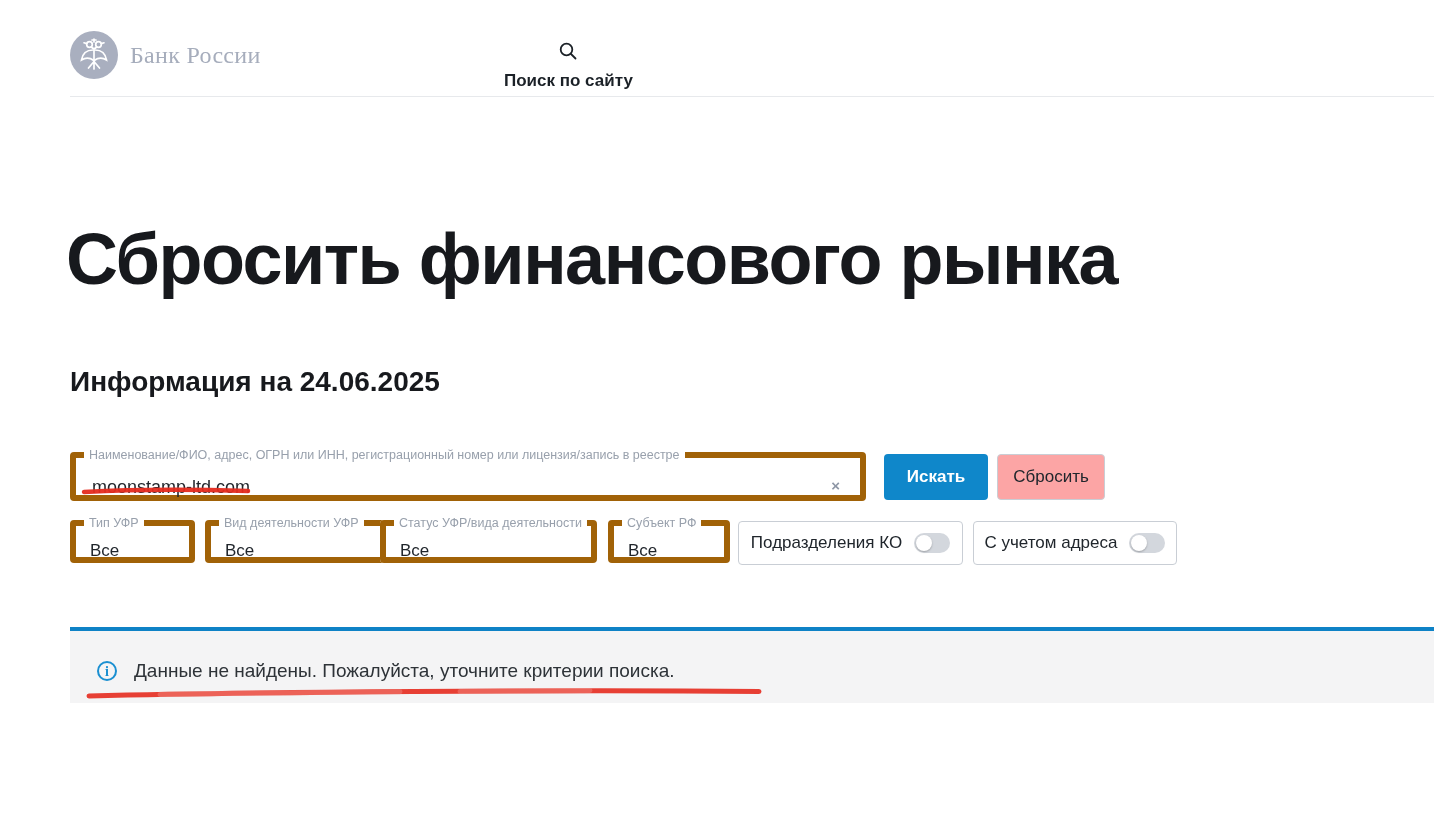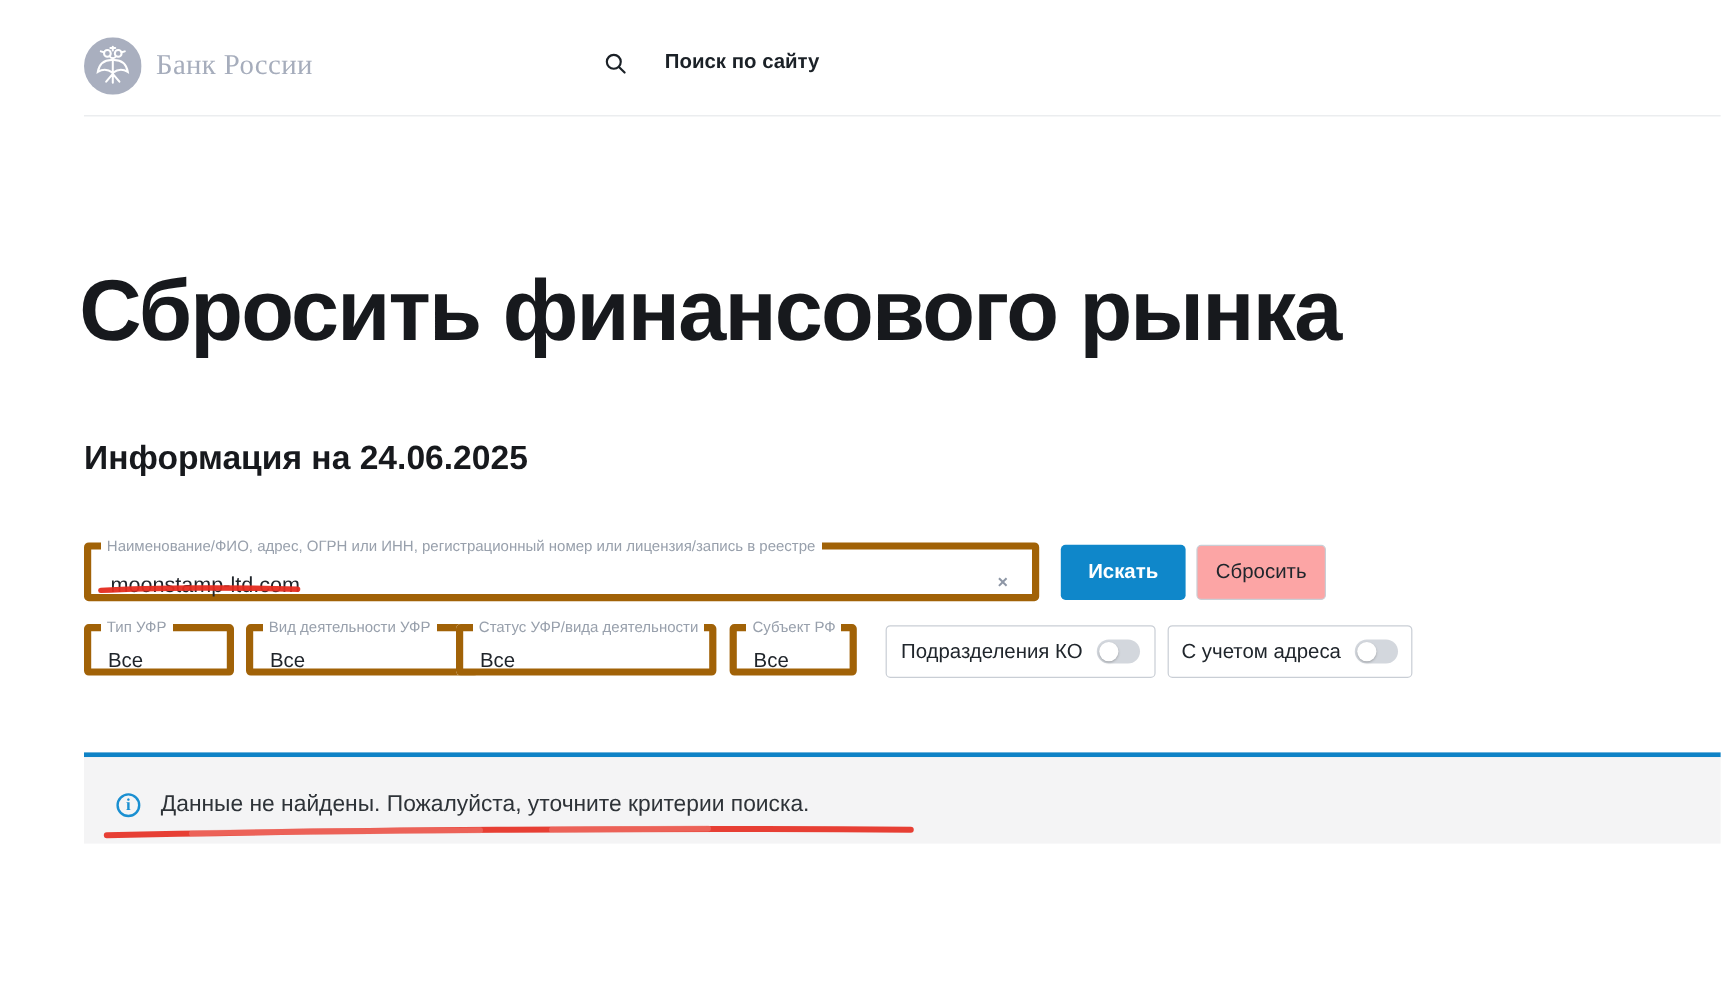--- a/index.html
+++ b/index.html
@@ -5,21 +5,21 @@
   * { margin:0; padding:0; box-sizing:border-box; }
   html,body { width:1434px; height:819px; background:#ffffff; }
   body { font-family:"Liberation Sans", sans-serif; position:relative; overflow:hidden; }
 
   
   .header { position:absolute; left:0; top:0; width:1158px; height:96px; background:#fff; }
   .header-rule { position:absolute; left:70px; right:0; top:96px; height:1px; background:#e7e9ec; }
   .logo { position:absolute; left:70px; top:31px; display:flex; align-items:center; gap:12px; cursor:pointer; }
   .logo-circle { width:48px; height:48px; display:block; }
   .logo-text { font-size:24px; color:#a6adbc; letter-spacing:0.3px; font-family:"Liberation Serif", serif; }
-  .site-search { position:absolute; left:504px; top:42px; display:flex; align-items:flex-end; gap:32px; cursor:pointer; }
+  .site-search { position:absolute; left:504px; top:42px; display:flex; align-items:center; gap:11px; cursor:pointer;flex-direction:column; }
   .site-search-label { font-size:17px; font-weight:700; color:#1b2127; }
 
   
   .page-title { position:absolute; left:66px; top:218px; font-size:72px; font-weight:600; color:#17191d; letter-spacing:-1.5px; white-space:nowrap; }
   .page-subtitle { position:absolute; left:70px; top:366px; font-size:28px; font-weight:700; color:#17191d; }
 
   
   fieldset { border:6px solid #a16207; border-radius:4px; background:#fff; position:absolute; }
   legend { font-size:12.5px; color:#98a0ac; padding:0 5px; margin-left:8px; white-space:nowrap; }
 
@@ -28,21 +28,21 @@
   .clear-btn { position:absolute; right:20px; top:16px; font-size:15px; font-weight:700; color:#8e97a6; cursor:pointer; line-height:1; }
 
   .btn { position:absolute; height:46px; border-radius:4px; font-family:"Liberation Sans", sans-serif; font-size:17px; cursor:pointer; display:flex; align-items:center; justify-content:center; }
   .btn-search { left:884px; top:454px; width:104px; background:#0f87ca; border:none; color:#fff; font-weight:700; }
   .btn-reset { left:997px; top:454px; width:108px; background:#fca5a5; border:1px solid #c9ced5; color:#20262c; font-weight:400; }
 
   .filter-fieldset { top:516px; height:47px; cursor:pointer; }
   .filter-1 { left:70px;  width:125px; }
   .filter-2 { left:205px; width:194px; }
   .filter-3 { left:380px; width:217px; }
-  .filter-4 { left:608px; width:106px; }
+  .filter-4 { left:608px; width:122px; }
   .filter-value { position:absolute; left:14px; top:11px; font-size:17px; color:#1f242a; }
 
   .toggle-box { position:absolute; top:521px; height:44px; border:1px solid #c9ced5; border-radius:4px; background:#fff; display:flex; align-items:center; justify-content:center; gap:12px; }
   .toggle-box-1 { left:738px; width:225px; }
   .toggle-box-2 { left:973px; width:204px; }
   .toggle-label { font-size:17px; color:#20262c; white-space:nowrap; }
   .toggle { width:36px; height:20px; border-radius:10px; background:#d3d7dd; position:relative; cursor:pointer; flex:0 0 auto; }
   .toggle .knob { position:absolute; left:2px; top:2px; width:16px; height:16px; border-radius:50%; background:#fff; box-shadow:0 1px 2px rgba(0,0,0,.25); }
 
   

